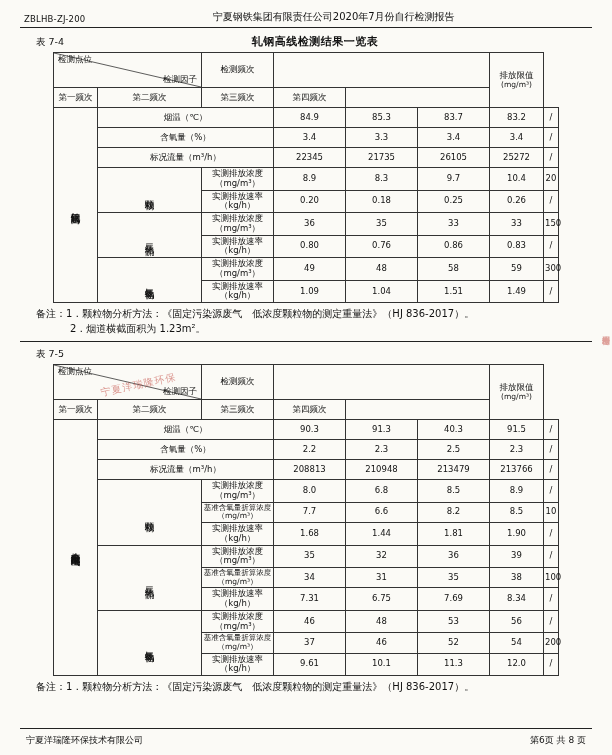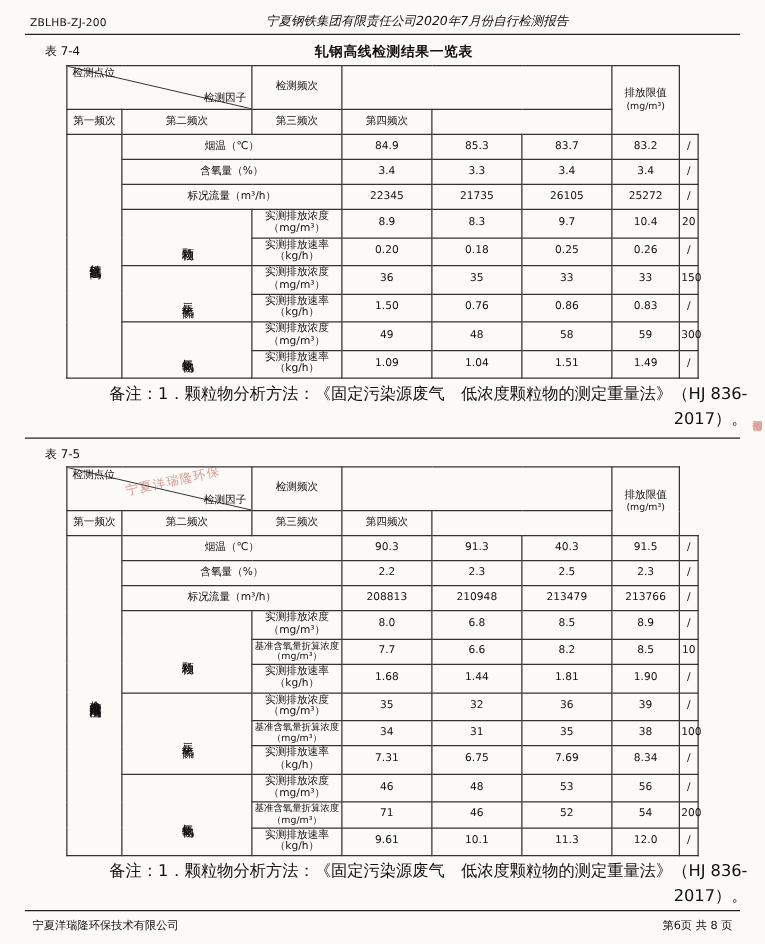--- a/index.html
+++ b/index.html
@@ -23,26 +23,25 @@
     font-size:9px;
     padding-bottom:3px;
   }
   .doc-code{
     font-size:8.5px; letter-spacing:.2px; white-space:nowrap;
     padding-left:10px;
   }
   .doc-title{
     flex:1; text-align:center; font-size:10px; white-space:nowrap;
     padding-right:26px;
-    font-style:italic;
   }
   .hr-top{border-bottom:1.2px solid #222; margin:0 6px 6px 6px;}
   
   .tbl-caption{
-    display:flex; align-items:center; font-size:10px; margin:0 0 3px 0;
+    display:flex; align-items:flex-end; font-size:10px; margin:0 0 3px 0;
   }
   .tbl-no{ width:56px; font-size:9.5px; padding-left:22px;}
   .tbl-name{ flex:1; text-align:center; font-weight:bold; font-size:11px; letter-spacing:.5px; padding-right:60px;}
   table{
     border-collapse:collapse;
     width:506px;
     margin:0 auto;
     table-layout:fixed;
   }
   td{
@@ -69,24 +68,23 @@
   .hdr-split .diag{
     position:absolute; left:0; top:0; width:100%; height:100%;
   }
   .unit{ font-size:7.5px; }
   .vert-cell{
     font-size:9.5px;
     line-height:1.25;
     letter-spacing:0.5px;
   }
   .note{
-    font-size:13px;
+    font-size:10px;
     margin:3px 0 0 22px;
     line-height:1.5;
-    text-align:right;
   }
   .note .l2{ margin-left:34px; display:block;}
   .sep{
     border-bottom:1.2px solid #222;
     margin:5px 6px 6px 6px;
   }
   
   .footer{
     position:absolute; left:0; right:0; bottom:8px;
     padding:0 26px;
@@ -219,21 +217,21 @@
         </td>
         <td class="lbl">实测排放浓度（mg/m³）</td>
         <td>36</td>
         <td>35</td>
         <td>33</td>
         <td>33</td>
         <td>150</td>
       </tr>
       <tr>
         <td class="lbl">实测排放速率（kg/h）</td>
-        <td>1.50</td>
+        <td>0.80</td>
         <td>0.76</td>
         <td>0.86</td>
         <td>0.83</td>
         <td>/</td>
       </tr>
 
       <tr>
         <td rowspan="2" class="vert-cell">
           <span style="writing-mode:vertical-rl;display:inline-block;">氮氧化物</span>
         </td>
@@ -250,20 +248,21 @@
         <td>1.04</td>
         <td>1.51</td>
         <td>1.49</td>
         <td>/</td>
       </tr>
     </tbody>
   </table>
 
   <div class="note">
     <div>备注：1．颗粒物分析方法：《固定污染源废气　低浓度颗粒物的测定重量法》（HJ 836-2017）。</div>
+    <div class="l2">2．烟道横截面积为 1.23m²。</div>
   </div>
 
   <div class="sep"></div>
 
   <div class="tbl-caption">
     <div class="tbl-no">表 7-5</div>
   </div>
 
   <table>
     <colgroup>
@@ -388,21 +387,21 @@
         </td>
         <td class="lbl">实测排放浓度（mg/m³）</td>
         <td>46</td>
         <td>48</td>
         <td>53</td>
         <td>56</td>
         <td>/</td>
       </tr>
       <tr>
         <td class="lbl" style="font-size:7.5px;">基准含氧量折算浓度（mg/m³）</td>
-        <td>71</td>
+        <td>37</td>
         <td>46</td>
         <td>52</td>
         <td>54</td>
         <td>200</td>
       </tr>
       <tr>
         <td class="lbl">实测排放速率（kg/h）</td>
         <td>9.61</td>
         <td>10.1</td>
         <td>11.3</td>

